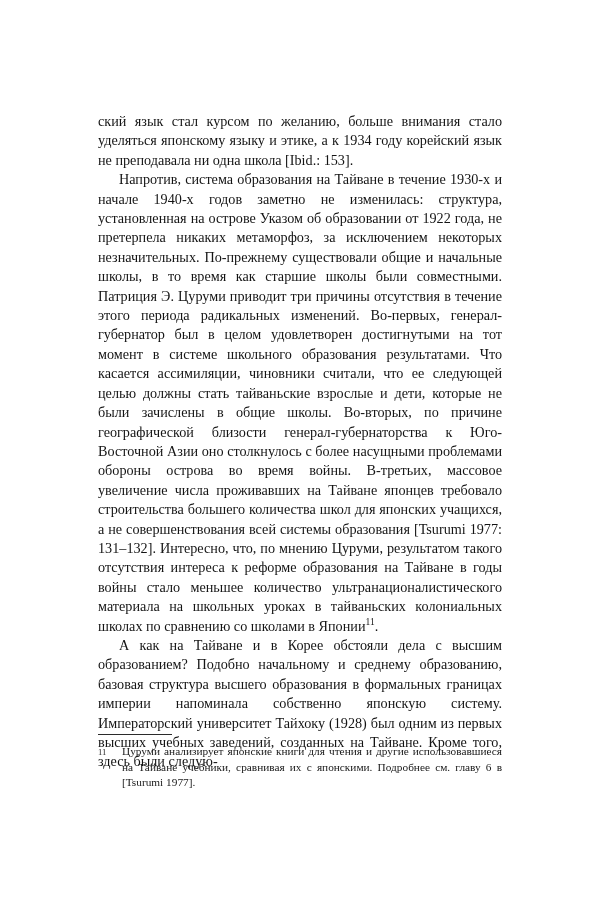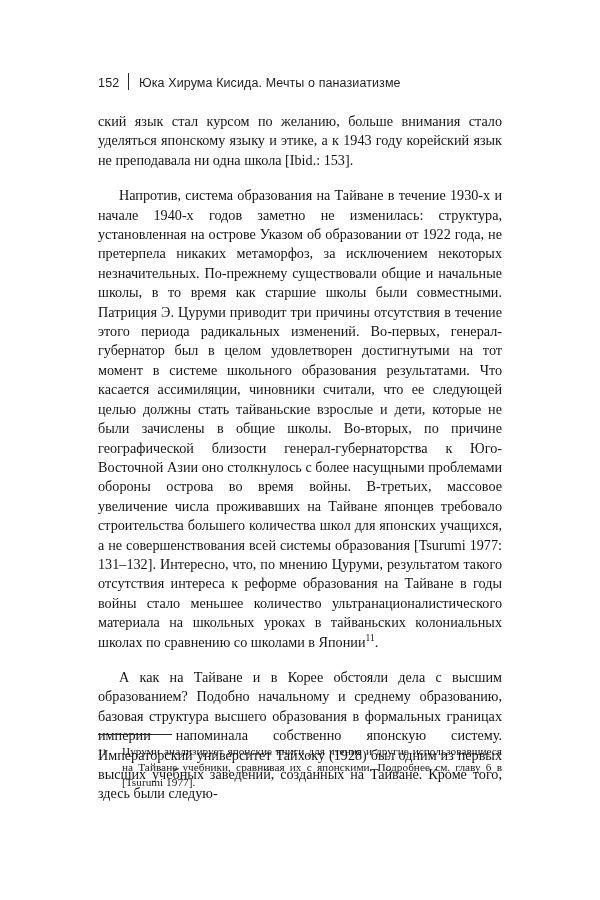--- a/index.html
+++ b/index.html
@@ -61,21 +61,20 @@
     margin: 0;
     font-size: 14.2px;
     line-height: 19.4px;
     text-align: justify;
     text-justify: inter-word;
     hyphens: manual;
     color: #141414;
   }
   .body-col p.indent {
     text-indent: 21px;
-    margin-top: 16px;
   }
   sup {
     font-size: 9.5px;
     vertical-align: super;
     line-height: 0;
   }
   .footnote-area {
     position: absolute;
     left: 98px;
     top: 734px;
@@ -105,28 +104,23 @@
     text-align: justify;
     text-justify: inter-word;
     margin-left: 8px;
   }
 </style>
 </head>
 <body>
 
 <div class="page">
 
-  <div class="header">
-    <span class="folio">152</span>
-    <span class="header-rule"></span>
-    <span class="running-title">Юка Хирума Кисида. Мечты о паназиатизме</span>
-  </div>
 
   <div class="body-col">
-    <p>ский язык стал курсом по желанию, больше внимания стало уделяться японскому языку и этике, а к 1943 году корейский язык не преподавала ни одна школа [Ibid.: 153].</p>
+    <p>ский язык стал курсом по желанию, больше внимания стало уделяться японскому языку и этике, а к 1934 году корейский язык не преподавала ни одна школа [Ibid.: 153].</p>
     <p class="indent"><span>Напротив, система образования на Тайване в течение 1930-х и начале 1940-х годов заметно не изменилась: структура, установленная на острове Указом об образовании от 1922 года, не претерпела никаких метаморфоз, за исключением некоторых незначительных. По-прежнему существовали общие и начальные школы, в то время как старшие школы были совместными. Патриция Э. Цуруми приводит три причины отсутствия в течение этого периода радикальных изменений. Во-первых, генерал-губернатор был в целом удовлетворен достигнутыми на тот момент в системе школьного образования результатами. Что касается ассимиляции, чиновники считали, что ее следующей целью должны стать тайваньские взрослые и дети, которые не были зачислены в общие школы. Во-вторых, по причине географической близости генерал-губернаторства к Юго-Восточной Азии оно столкнулось с более насущными проблемами обороны острова во время войны. В-третьих, массовое увеличение числа проживавших на Тайване японцев требовало строительства большего количества школ для японских учащихся, а не совершенствования всей системы образования [Tsurumi 1977: 131–132]. Интересно, что, по мнению Цуруми, результатом такого отсутствия интереса к реформе образования на Тайване в годы войны стало меньшее количество ультранационалистического материала на школьных уроках в тайваньских колониальных школах по сравнению со школами в Японии</span><sup>11</sup><span>.</span></p>
     <p class="indent">А как на Тайване и в Корее обстояли дела с высшим образованием? Подобно начальному и среднему образованию, базовая структура высшего образования в формальных границах империи напоминала собственно японскую систему. Императорский университет Тайхоку (1928) был одним из первых высших учебных заведений, созданных на Тайване. Кроме того, здесь были следую-</p>
   </div>
 
   <div class="footnote-area">
     <div class="footnote-rule"></div>
     <div class="footnote">
       <span class="fn-mark">11</span>
       <span class="fn-text">Цуруми анализирует японские книги для чтения и другие использовавшиеся на Тайване учебники, сравнивая их с японскими. Подробнее см. главу 6 в [Tsurumi 1977].</span>
     </div>

